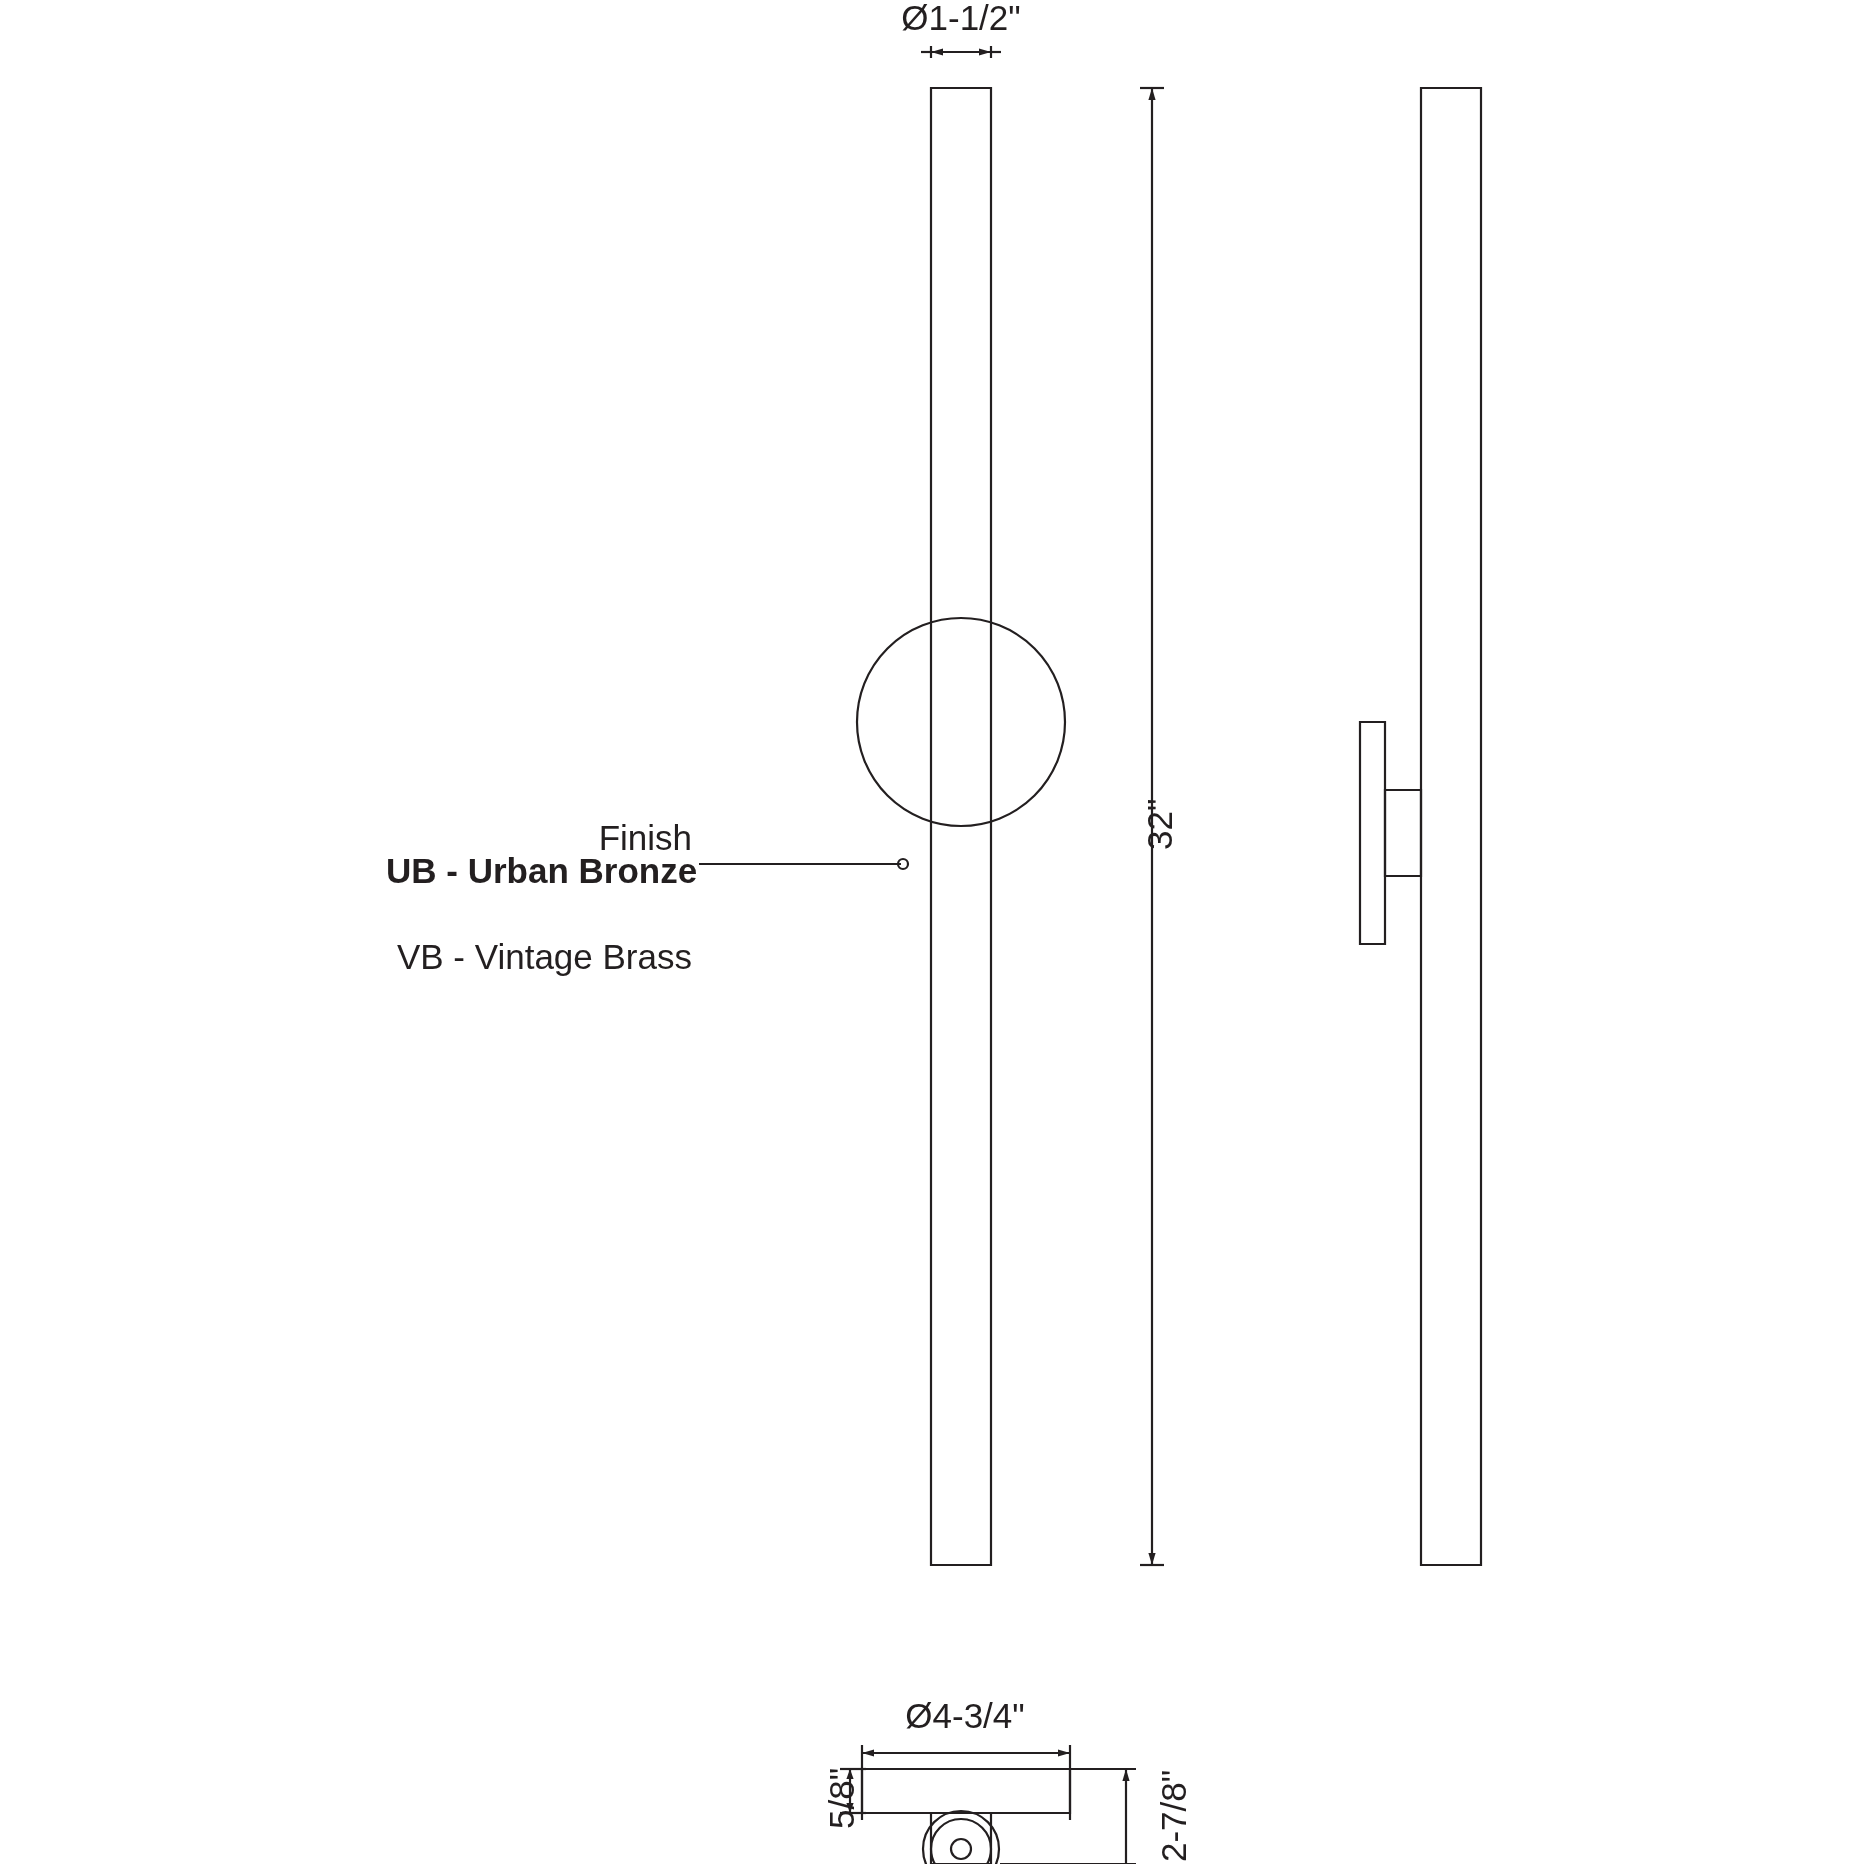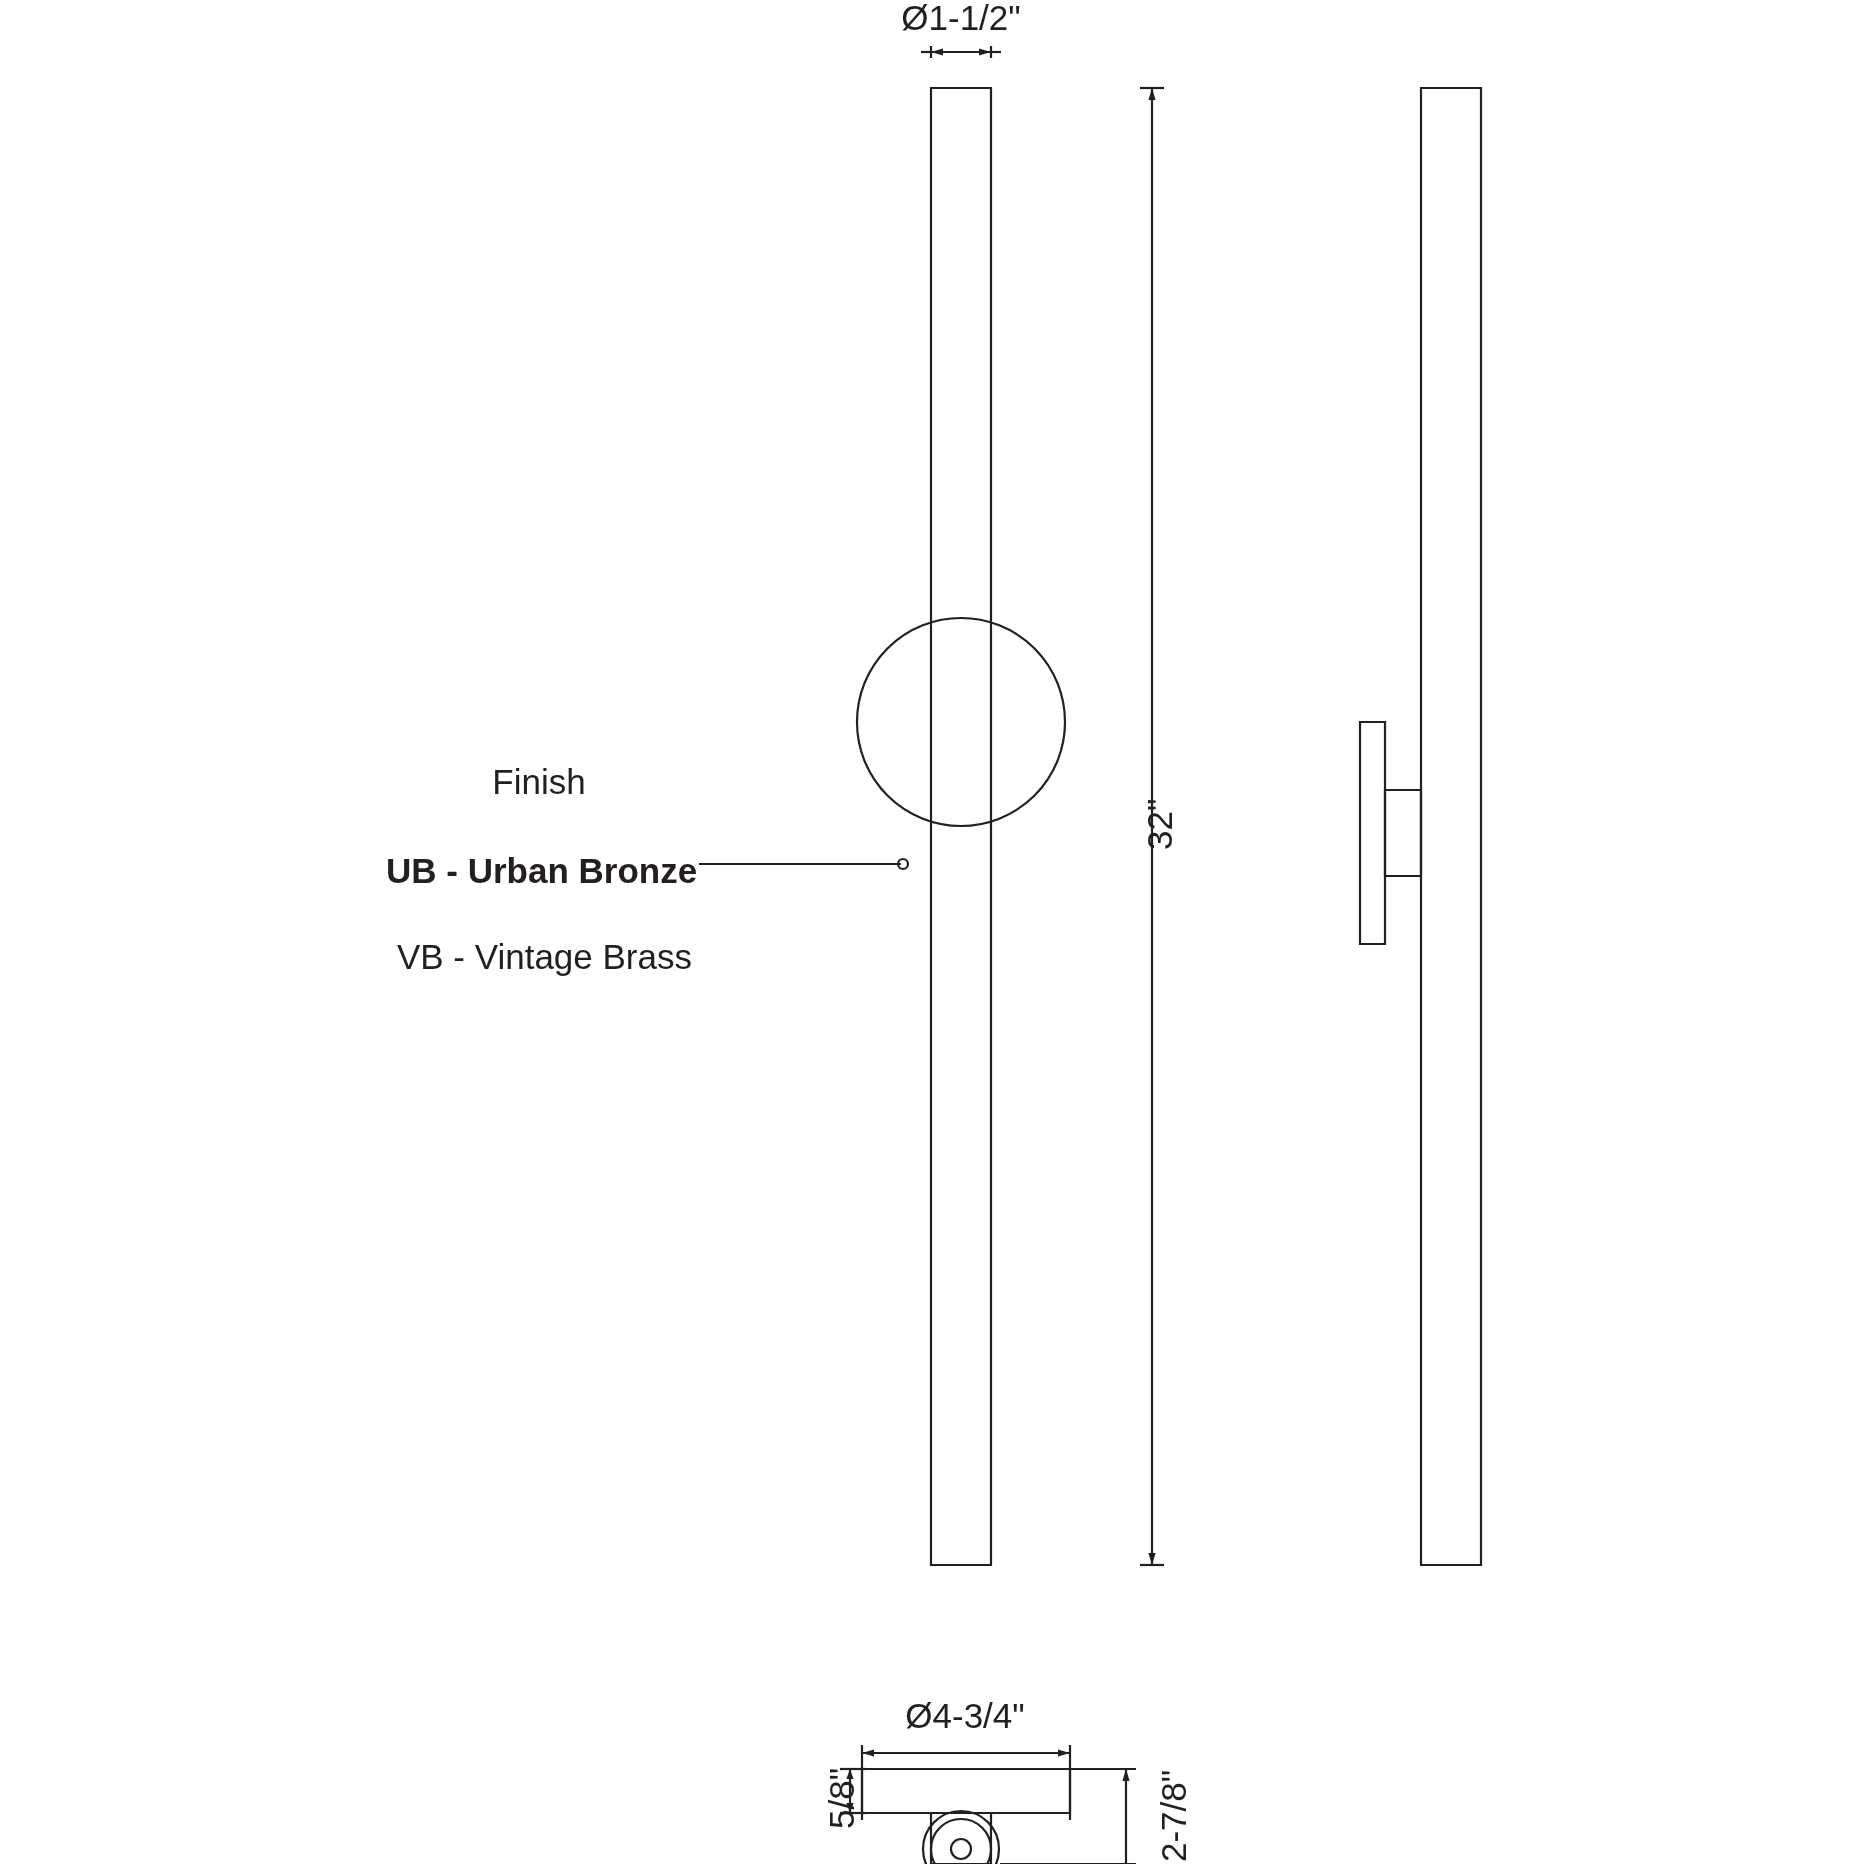--- a/index.html
+++ b/index.html
@@ -156,21 +156,21 @@
         <path d="M 1126 1769 L 1122.4 1781 L 1129.6 1781 Z" fill="#231f20" stroke="none"></path>
       </g>
 
     </g>
   </svg>
 
   <div class="lbl lbl-dim" style="left:897px; top:-4px; text-align:center; width:128px;">Ø1-1/2"</div>
 
   <div class="lbl lbl-dim rot-ccw" style="left:1138px; top:850px;">32"</div>
 
-  <div class="lbl lbl-finish" style="left:386px; top:760px; width:306px;text-align:center;">Finish</div>
+  <div class="lbl lbl-finish" style="left:386px; top:816px; width:306px;">Finish</div>
 
   <div class="lbl lbl-finish" style="left:386px; top:849px; width:306px;font-weight:bold;">UB - Urban Bronze</div>
 
   <div class="lbl lbl-finish" style="left:386px; top:935px; width:306px;">VB - Vintage Brass</div>
 
   <div class="lbl lbl-dim" style="left:897px; top:1694px; text-align:center; width:136px;">Ø4-3/4"</div>
 
   <div class="lbl lbl-dim rot-ccw" style="left:820px; top:1829px;">5/8"</div>
 
   <div class="lbl lbl-dim rot-ccw" style="left:1152px; top:1862px;">2-7/8"</div>

